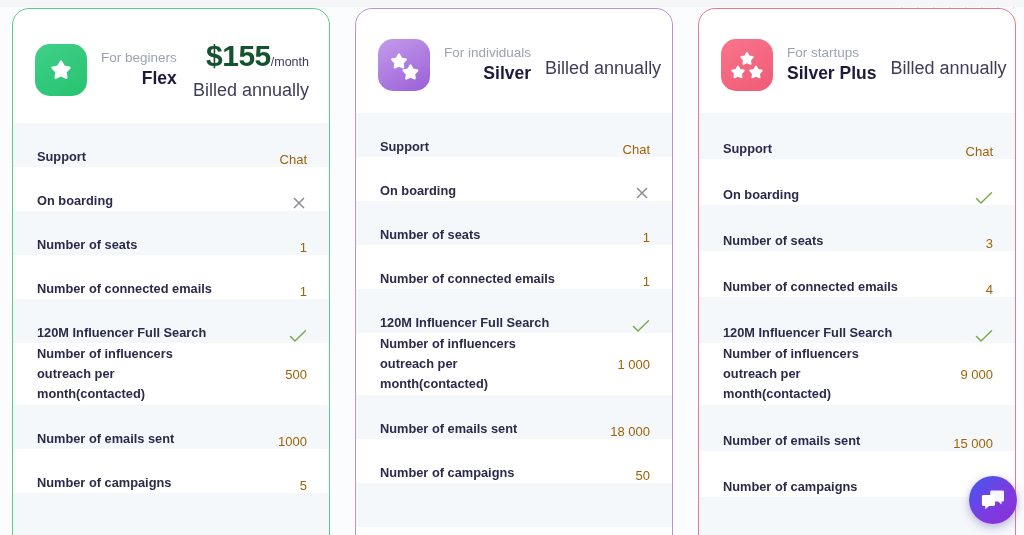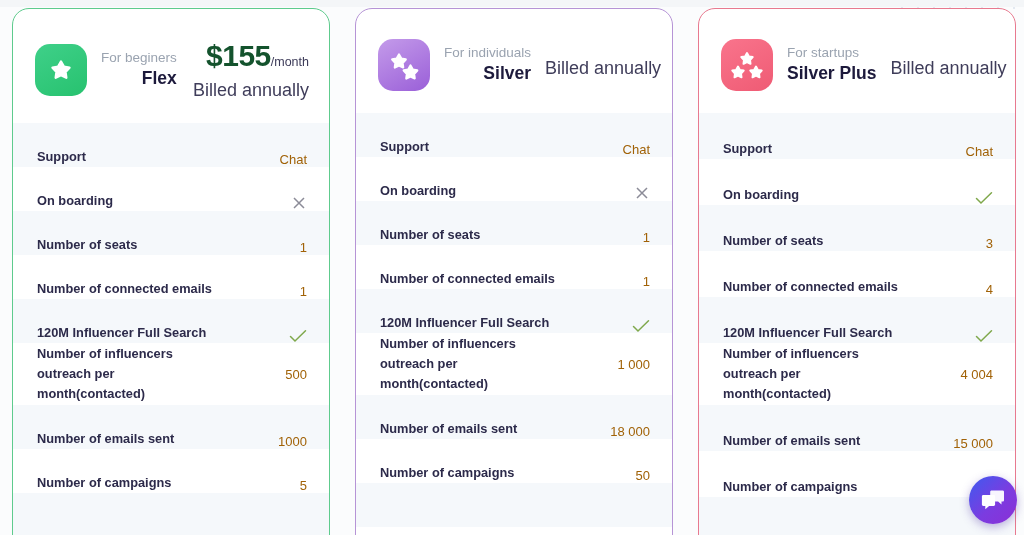--- a/index.html
+++ b/index.html
@@ -321,21 +321,21 @@
         <div class="row shaded" style="min-height:46px">
           <span class="row-label">120M Influencer Full Search</span>
           <span class="icon-cell">
             <svg width="18" height="14" viewBox="0 0 18 14">
                 <path d="M1.5 7.5l4.5 4.5L16.5 1.8" stroke="#7fa84b" stroke-width="1.5" fill="none" stroke-linecap="round"></path>
               </svg>
           </span>
         </div>
         <div class="row tall">
           <span class="row-label" style="max-width:140px">Number of influencers outreach per month(contacted)</span>
-          <span class="row-value">4 004</span>
+          <span class="row-value">9 000</span>
         </div>
         <div class="row shaded" style="min-height:46px">
           <span class="row-label">Number of emails sent</span>
           <span class="row-value">15 000</span>
         </div>
         <div class="row" style="min-height:46px">
           <span class="row-label">Number of campaigns</span>
           <span class="row-value">18</span>
         </div>
         <div class="row shaded"></div>

